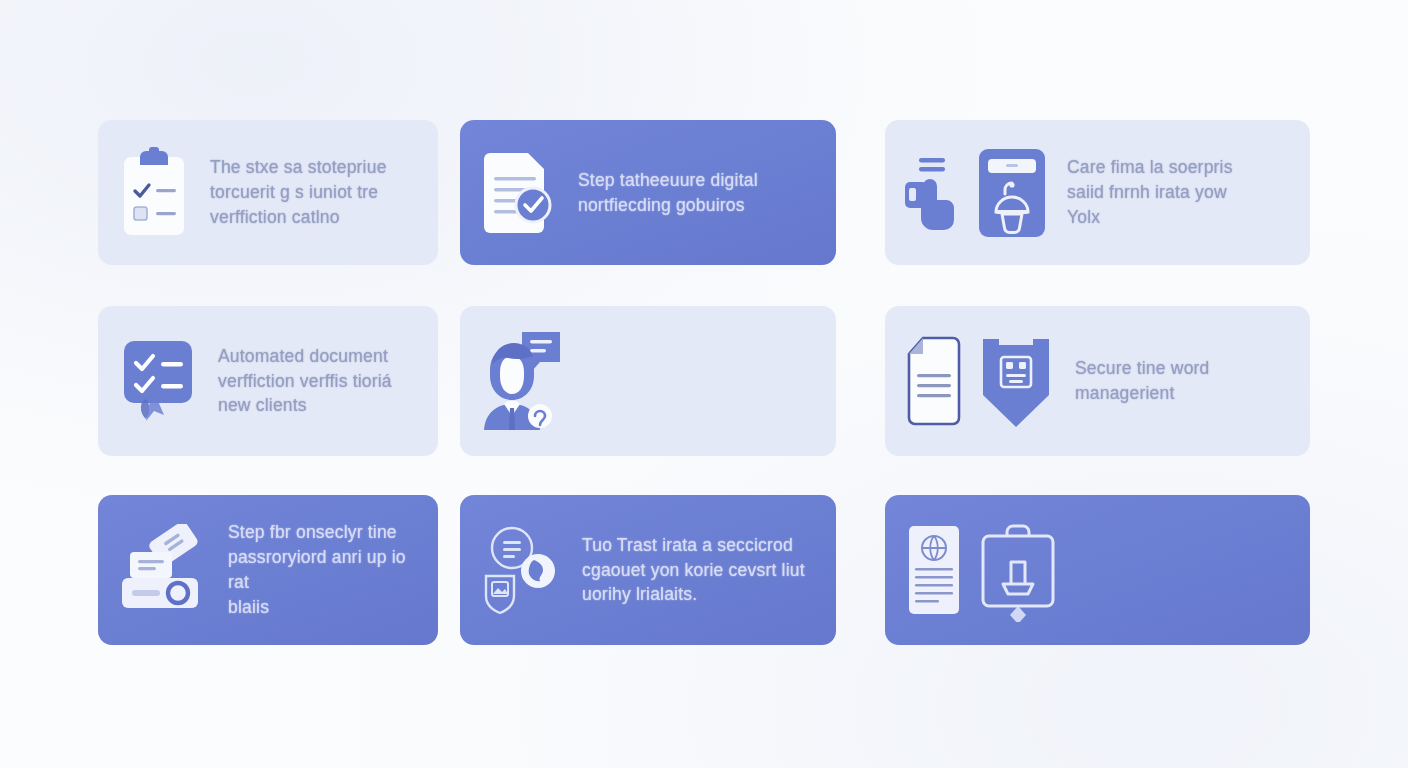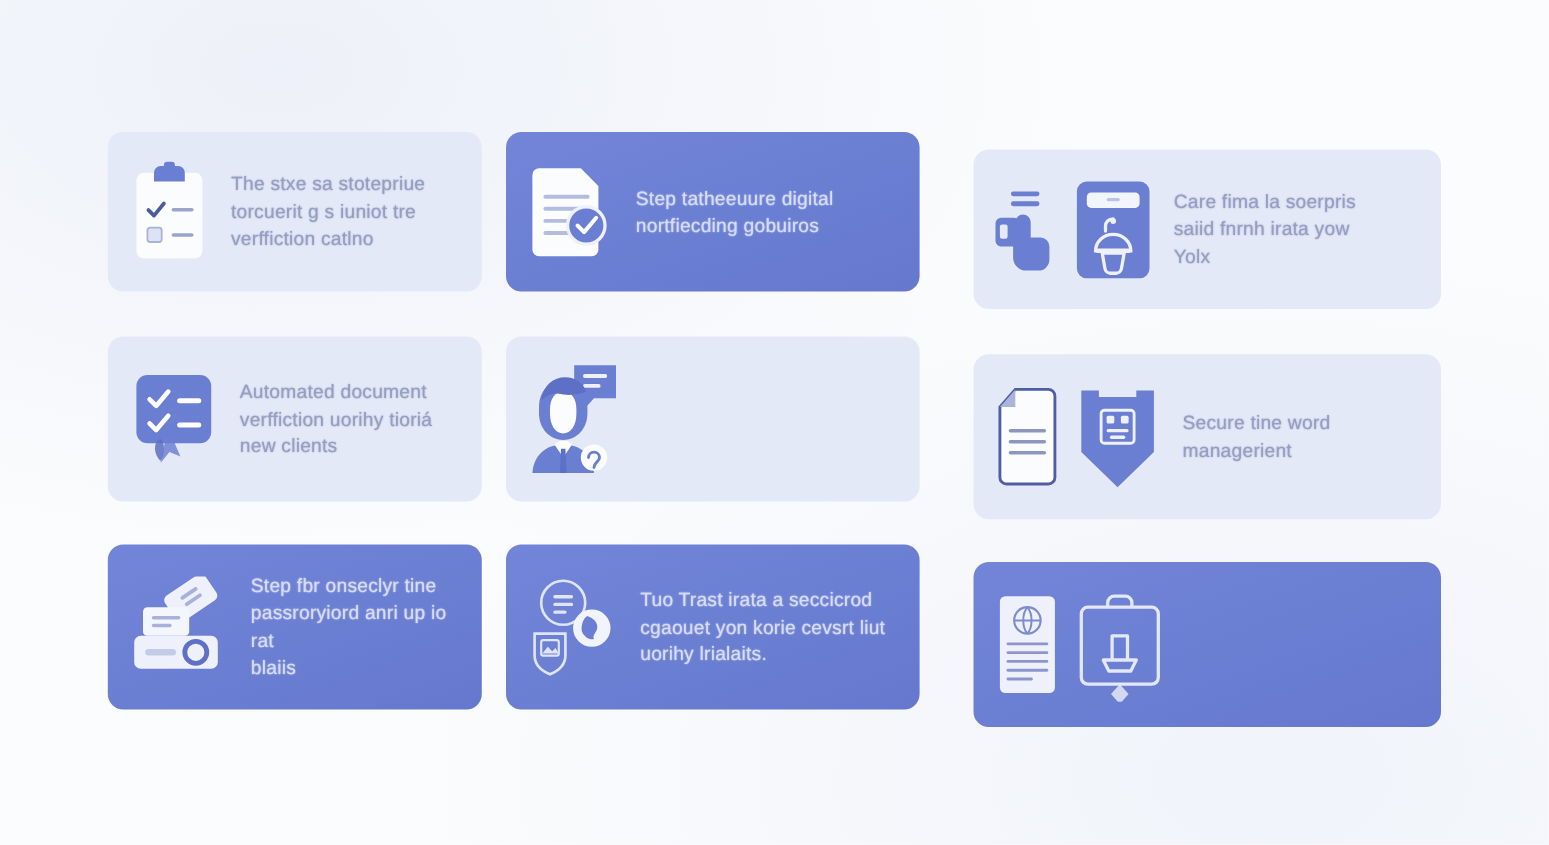--- a/index.html
+++ b/index.html
@@ -61,21 +61,21 @@
   .card.light {
     background: #e4e9f7;
   }
   .card.dark {
     background: linear-gradient(160deg, #7385d8 0%, #6a7ed2 55%, #6678cd 100%);
   }
 
   
   .col-a { left: 0px;   width: 340px; }
   .col-b { left: 362px; width: 376px; }
-  .col-c { left: 787px; width: 425px; margin-top: 16px; }
+  .col-c { left: 787px; width: 425px; }
 
   .h-145 { height: 145px; }
   .h-150 { height: 150px; }
 
   .icons {
     display: flex;
     align-items: center;
     gap: 10px;
     flex: 0 0 auto;
   }
@@ -202,21 +202,21 @@
               <path d="M20 30l6 6 11-13" stroke="#ffffff" stroke-width="4.2" fill="none" stroke-linecap="round" stroke-linejoin="round"></path>
               <rect x="45" y="29" width="22" height="4.6" rx="2.3" fill="#ffffff"></rect>
               <path d="M20 52l6 6 11-13" stroke="#ffffff" stroke-width="4.2" fill="none" stroke-linecap="round" stroke-linejoin="round"></path>
               <rect x="45" y="51" width="22" height="4.6" rx="2.3" fill="#ffffff"></rect>
               <path d="M34 68l8 0 6 14-10-4-8 10z" fill="#6a7ed2" opacity="0.82"></path>
               <path d="M30 66c4 3 4 12 0 20-5-4-7-13-3-18z" fill="#5c6fc4" opacity="0.85"></path>
             </svg>
           </span>
         </div>
         <div class="card-text">Automated document
-verffiction uorihy tioriá
+verffiction verffis tioriá
 new clients</div>
       </div>
 
       <div class="card light col-b h-150">
         <div class="icons">
           <span>
             <svg class="ico" width="88" height="106" viewBox="0 0 88 106">
               <path d="M44 4h38v30H62l-8 9v-9H44z" fill="#6a7ed2"></path>
               <rect x="52" y="12" width="22" height="3.6" rx="1.8" fill="#eef1fb"></rect>
               <rect x="52" y="21" width="16" height="3.6" rx="1.8" fill="#eef1fb"></rect>

